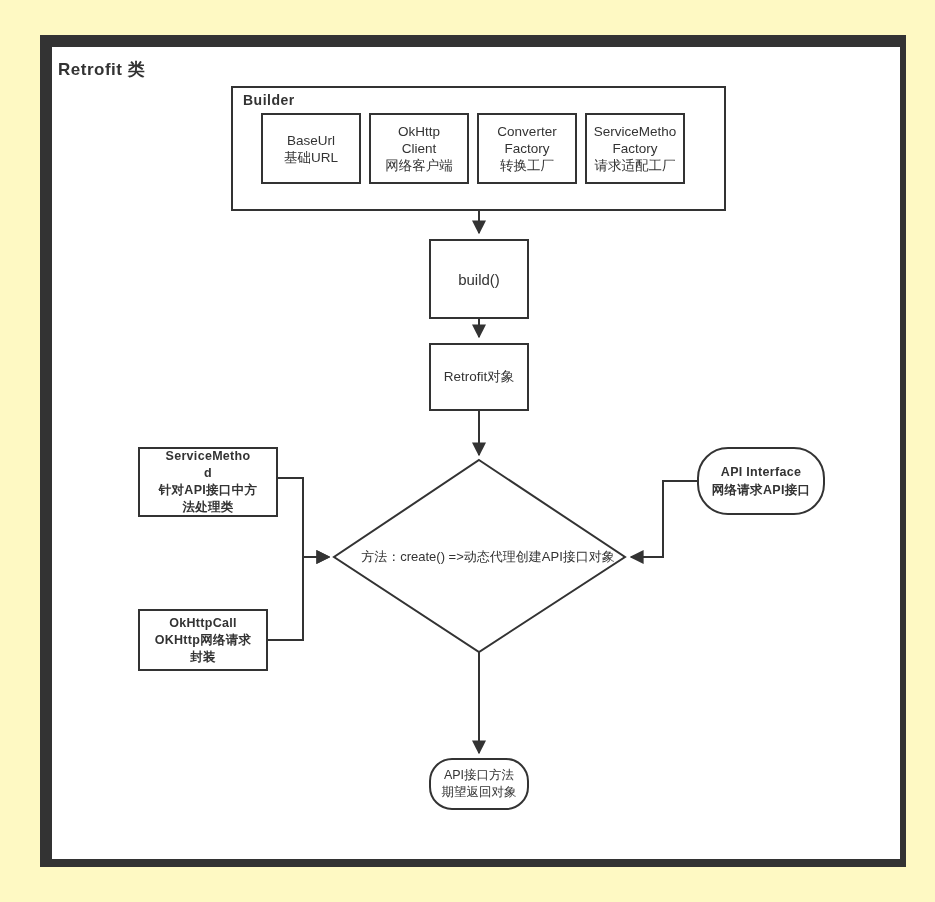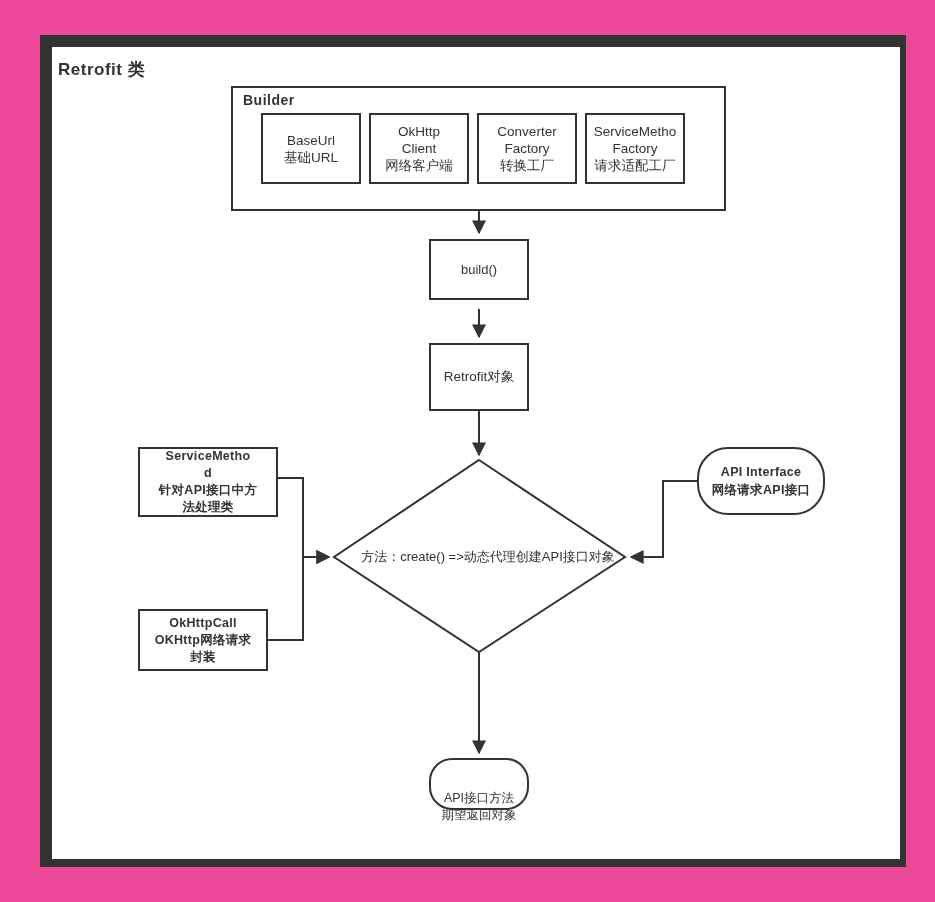--- a/index.html
+++ b/index.html
@@ -11,21 +11,21 @@
   body {
     width: 935px;
     height: 902px;
     font-family: "Liberation Sans", "DejaVu Sans", sans-serif;
     overflow: hidden;
   }
   #stage {
     position: relative;
     width: 935px;
     height: 902px;
-    background: #ec4899;
+    background: #fef9c3;
   }
   
   #frame {
     position: absolute;
     left: 40px;
     top: 35px;
     width: 866px;
     height: 832px;
     background: #333333;
     box-sizing: border-box;
@@ -96,22 +96,22 @@
     font-size: 13.5px;
     line-height: 17px;
   }
   .builder-item .ln { display:block; }
   #bi-0 { left: 261px; }
   #bi-1 { left: 369px; }
   #bi-2 { left: 477px; }
   #bi-3 { left: 585px; }
 
   #node-build {
-    left: 429px; top: 239px; width: 100px; height: 61px;
-    font-size: 13px;
+    left: 429px; top: 239px; width: 100px; height: 80px;
+    font-size: 15px;
   }
   #node-retrofit {
     left: 429px; top: 343px; width: 100px; height: 68px;
     font-size: 13.5px;
     justify-content: center;
   }
   #node-servicemethod {
     left: 138px; top: 447px; width: 140px; height: 70px;
     font-size: 12.5px; font-weight: bold; line-height: 17px;
     letter-spacing: 0.3px;
@@ -128,21 +128,21 @@
     border-radius: 31px;
   }
   #node-decision-label {
     left: 338px; top: 546px; width: 284px; height: 22px;
     font-size: 13px;
     justify-content: center;
     padding-left: 16px;
   }
   #node-terminal {
     left: 430px; top: 759px; width: 98px; height: 50px;
-    font-size: 12.5px; line-height: 17px; margin-top: 23px;
+    font-size: 12.5px; line-height: 17px;
   }
   .ln { display: block; white-space: nowrap; }
 </style>
 </head>
 <body>
 
 <div id="stage">
 
   <div id="frame"></div>
   <div id="canvas"></div>

